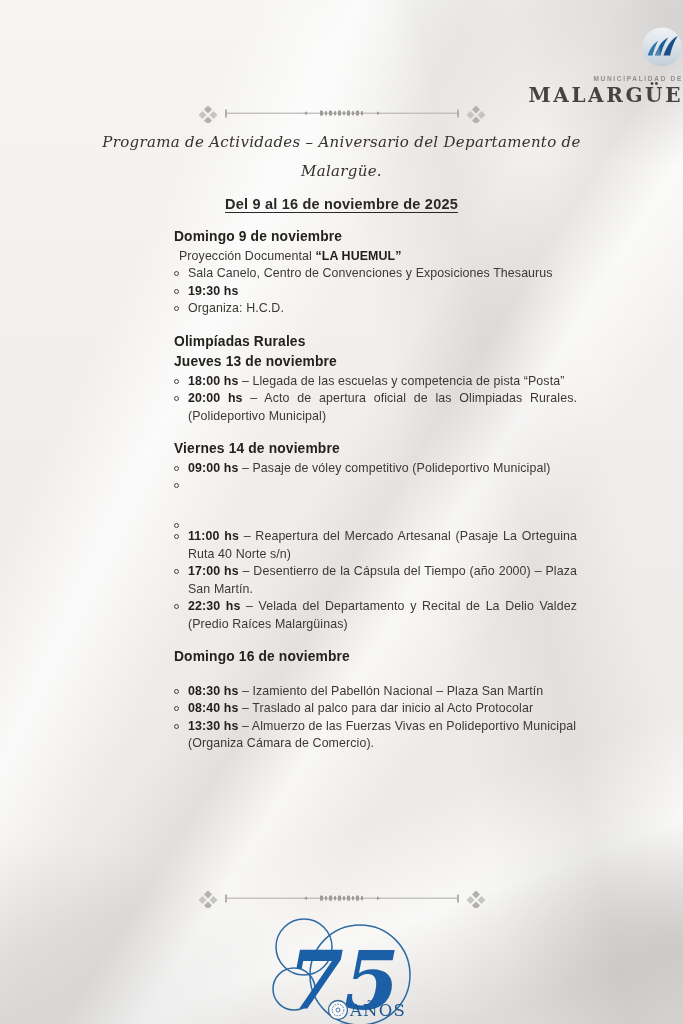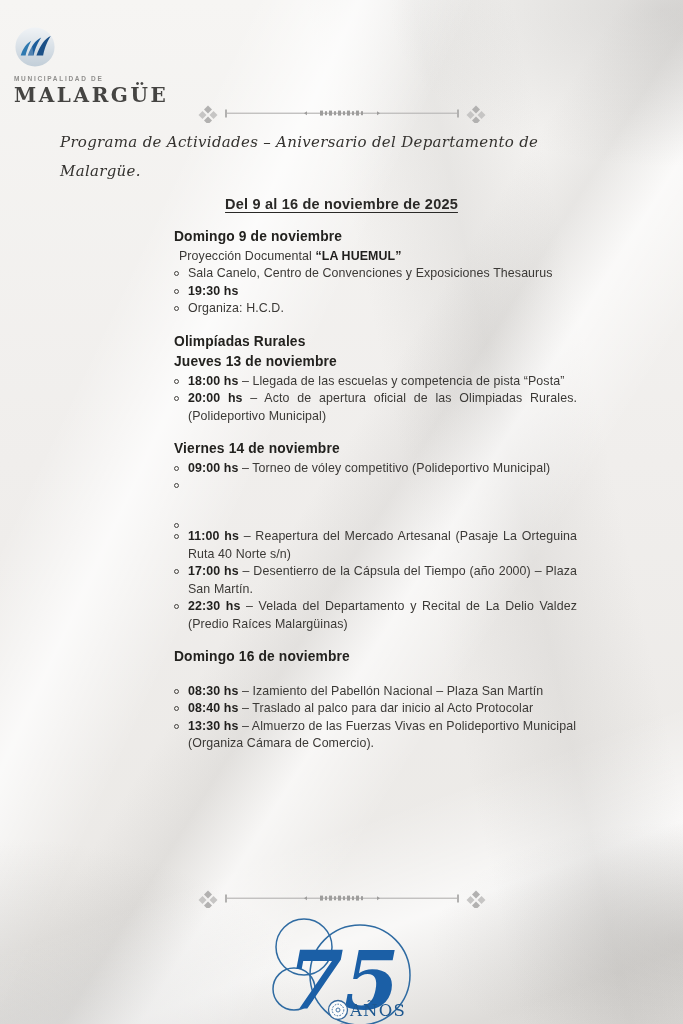--- a/index.html
+++ b/index.html
@@ -12,34 +12,34 @@
       radial-gradient(ellipse 420px 240px at 97% 1%, rgba(150,148,146,.28), transparent 65%),
       radial-gradient(ellipse 520px 300px at 0% 100%, rgba(148,146,143,.25), transparent 62%),
       radial-gradient(ellipse 420px 200px at 100% 92%, rgba(150,148,146,.22), transparent 60%),
       linear-gradient(115deg, transparent 22%, rgba(255,255,255,.75) 31%, transparent 41%),
       linear-gradient(122deg, transparent 47%, rgba(168,166,163,.16) 53%, rgba(255,255,255,.6) 59%, transparent 67%),
       linear-gradient(78deg, transparent 58%, rgba(172,170,167,.18) 70%, transparent 81%),
       linear-gradient(160deg, transparent 75%, rgba(255,255,255,.7) 84%, rgba(165,163,160,.18) 94%),
       linear-gradient(180deg, #f6f5f3 0%, #f0eeec 45%, #eae8e5 100%);
   }
   
-  .header { position:absolute; top:26px; left:14px; right:0; text-align:left; }
+  .header { position:absolute; top:26px; left:14px; right:0; text-align:right; }
   .logo-icon { display:inline-block; }
   .muni-small {
     margin-top:3px; font-size:6.5px; font-weight:700; letter-spacing:1.7px;
     color:#8f8e8c;
   }
   .muni-name {
     margin-top:1px; font-family:"DejaVu Serif", serif; font-size:20px; font-weight:600;
     letter-spacing:2.6px; color:#454442;
   }
   .ornament { position:absolute; left:0; right:0; text-align:center; }
   .ornament.top { top:103px; }
   .title {
-    position:absolute; top:128px; left:60px; right:60px; 
+    position:absolute; top:128px; left:60px; right:60px; text-align:center;
     font-family:"DejaVu Serif", serif; font-style:italic; font-size:15px;
     color:#34322f; line-height:29px; letter-spacing:.3px;
   }
   .date-range {
     position:absolute; top:196px; left:0; right:0; text-align:center;
     font-size:14.5px; font-weight:700; color:#2a2927; letter-spacing:.2px;
     text-underline-offset:3px;
   }
   .date-range span { text-decoration:underline; text-decoration-thickness:1.4px; }
   
@@ -156,21 +156,21 @@
         </div>
         <div class="line">
           <span class="dot"></span>
           <div class="txt just"><span class="b">20:00 hs</span><span> – Acto de apertura oficial de las Olimpiadas Rurales. (Polideportivo Municipal)</span></div>
         </div>
       </div>
       <div class="section">
         <div class="heading">Viernes 14 de noviembre</div>
         <div class="line">
           <span class="dot"></span>
-          <div class="txt"><span class="b">09:00 hs</span><span> – Torneo de vóley competitivo (Polideportivo Municipal)</span></div>
+          <div class="txt"><span class="b">09:00 hs</span><span> – Pasaje de vóley competitivo (Polideportivo Municipal)</span></div>
         </div>
         <div class="line">
           <span class="dot"></span>
         </div>
       </div>
       <div class="section">
         <div class="hgap"></div>
         <div class="line">
           <span class="dot"></span>
         </div>

